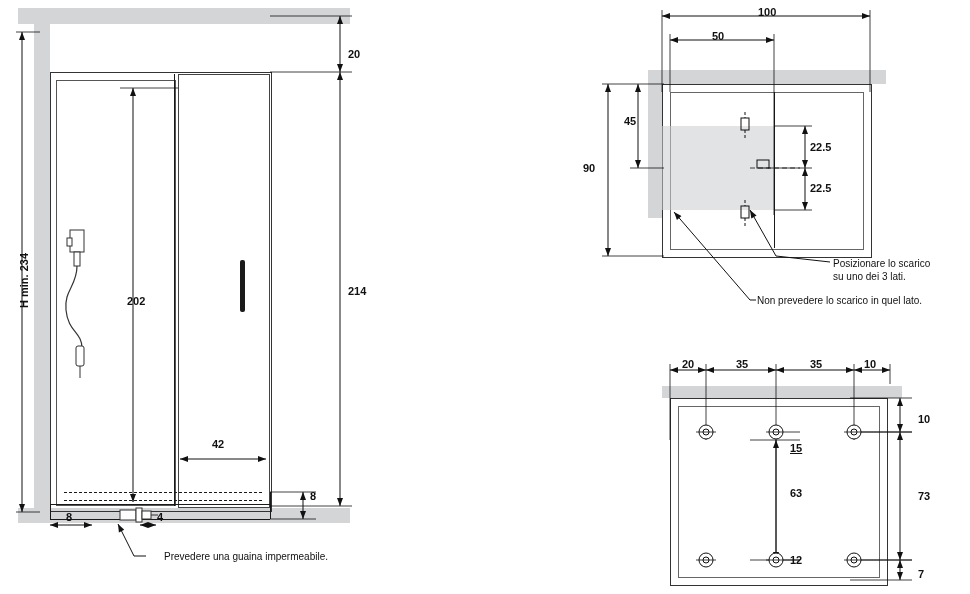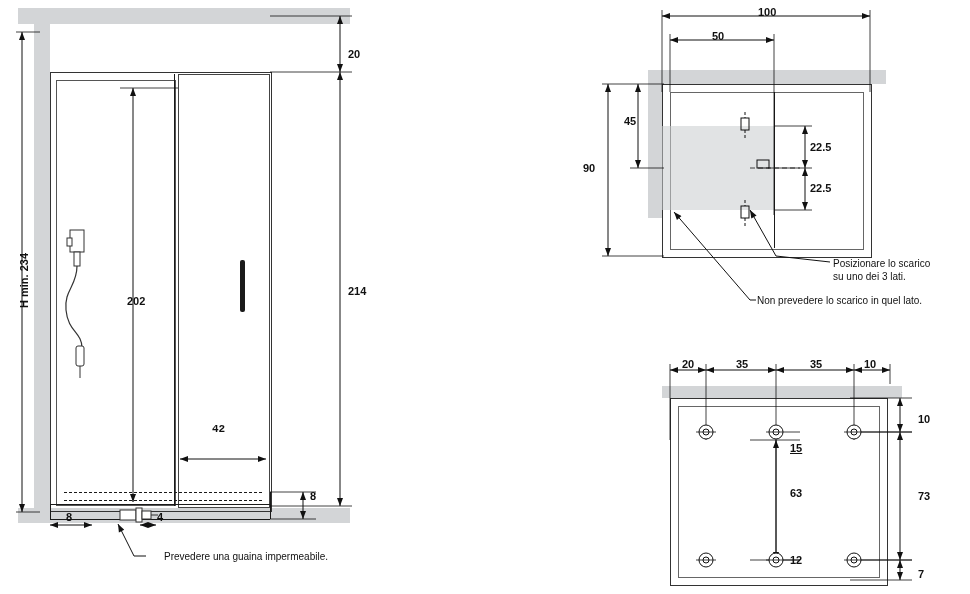--- a/index.html
+++ b/index.html
@@ -98,21 +98,21 @@
 
     <line x1="140" y1="525" x2="156" y2="525" stroke="#111" stroke-width="1" marker-start="url(#arS)" marker-end="url(#ar)"></line>
 
     <polyline points="118,524 134,556 146,556" fill="none" stroke="#111" stroke-width="1" marker-start="url(#arS)"></polyline>
   </svg>
 
   <div class="vtxt" style="left:18px;top:308px;">H min. 234</div>
   <div class="lbl" style="left:348px;top:48px;">20</div>
   <div class="lbl" style="left:127px;top:295px;">202</div>
   <div class="lbl" style="left:348px;top:285px;">214</div>
-  <div class="lbl" style="left:212px;top:423px;font-family:Liberation Mono, monospace;">42</div>
+  <div class="lbl" style="left:212px;top:438px;">42</div>
   <div class="lbl" style="left:310px;top:490px;">8</div>
   <div class="lbl" style="left:66px;top:511px;">8</div>
   <div class="lbl" style="left:157px;top:511px;">4</div>
   <div class="note" style="left:146px;top:551px;margin-left:18px;">Prevedere una guaina impermeabile.</div>
 
   <div class="wall" style="left:648px;top:70px;width:238px;height:14px;"></div>
   <div class="wall" style="left:648px;top:70px;width:14px;height:148px;"></div>
 
   <div class="glass" style="left:662px;top:84px;width:208px;height:172px;"></div>
   <div class="glass" style="left:670px;top:92px;width:192px;height:156px;border-color:#666;"></div>

